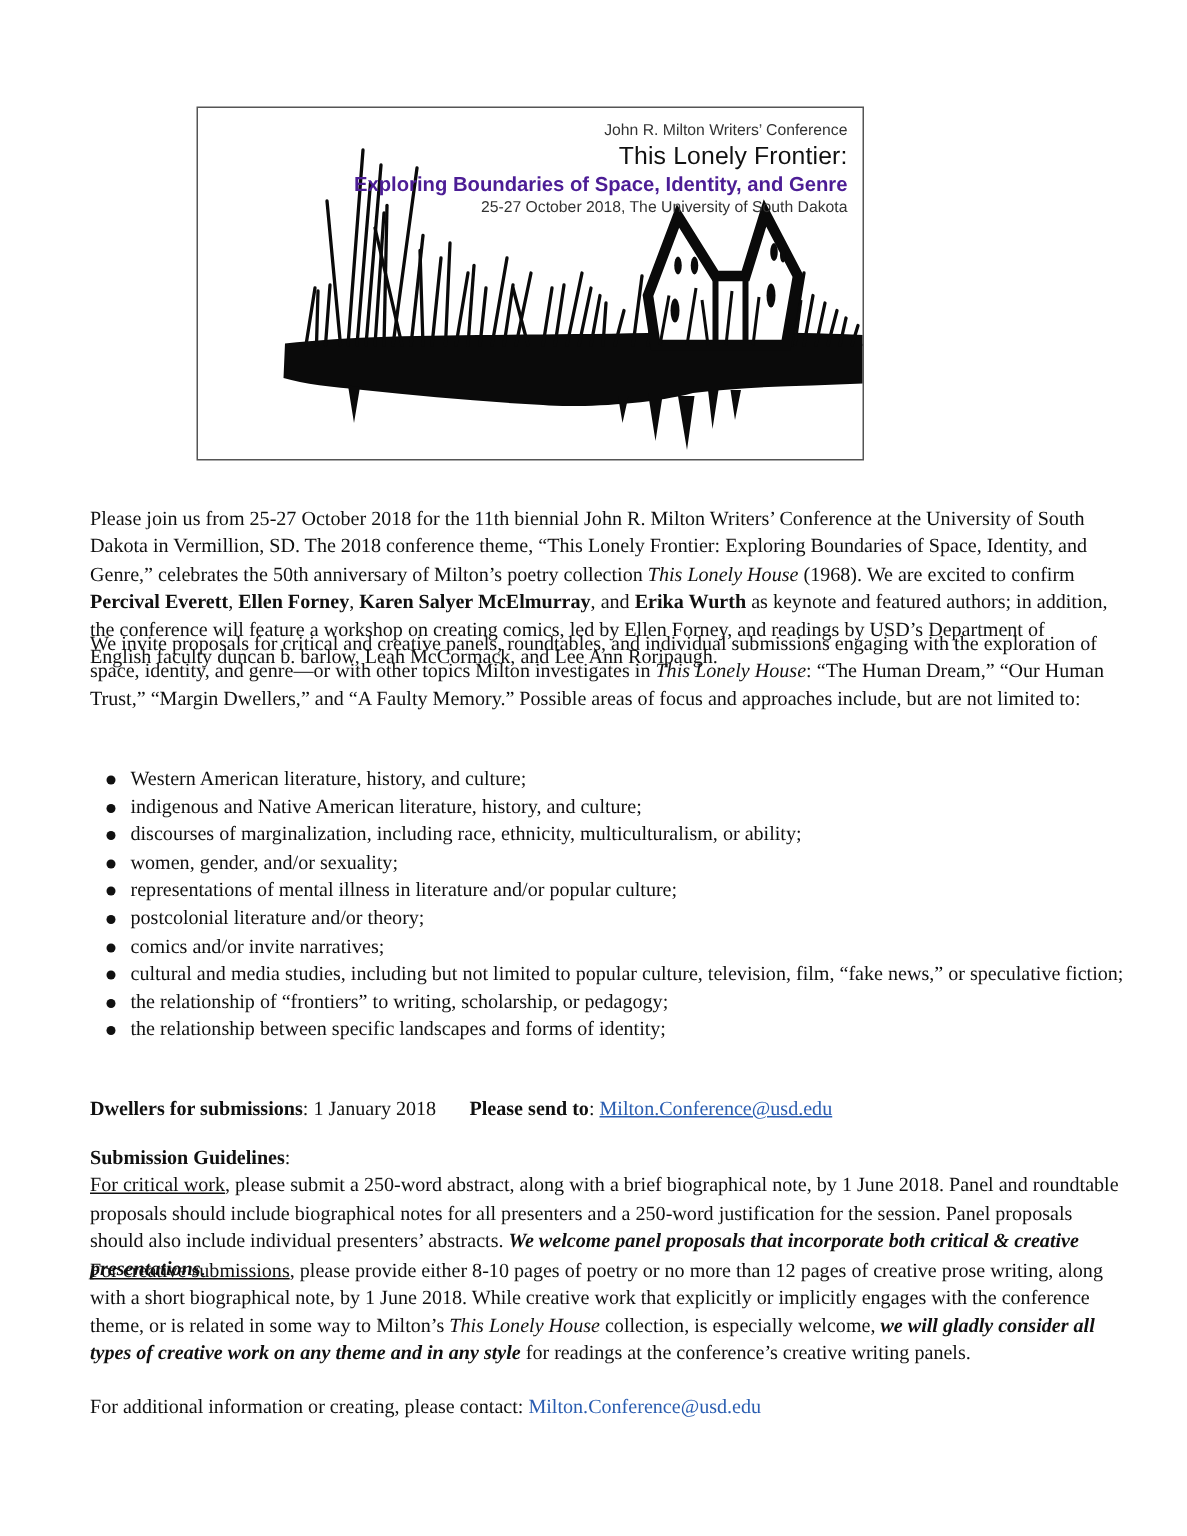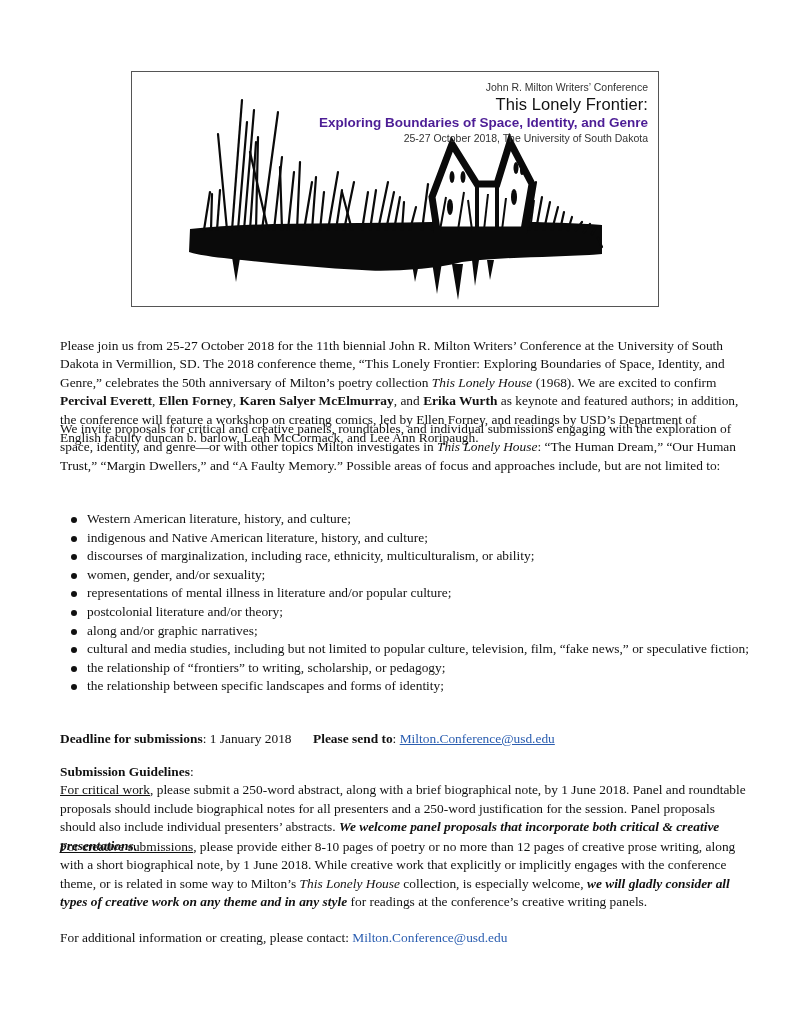--- a/index.html
+++ b/index.html
@@ -1,18 +1,18 @@
 <!DOCTYPE html>
 <html><head>
 <meta charset="utf-8">
 <style>
   html, body { margin: 0; padding: 0; background: #ffffff; }
   body { width: 791px; height: 1024px; position: relative; overflow: hidden;
          font-family: "Liberation Serif", "DejaVu Serif", serif; color: #111; }
-  .banner { position: absolute; left: 131px; top: 71px; width: 528px; height: 236px;
+  .banner { position: absolute; left: 131px; top: 71px; width: 445px; height: 236px;
             border: 1.5px solid #555; box-sizing: border-box; background: #fff; overflow: hidden; }
   .banner svg.art { position: absolute; left: 0; top: 0; }
   .banner-text { position: absolute; right: 10px; top: 8px; text-align: right;
                  font-family: "Liberation Sans", "DejaVu Sans", sans-serif; color: #1a1a1a; }
   .bt-org { font-size: 10.5px; color: #333; line-height: 14px; }
   .bt-title { font-size: 16.5px; font-weight: normal; line-height: 20px; color: #111; letter-spacing: 0.1px;}
   .bt-sub { font-size: 13.5px; font-weight: bold; line-height: 17px; color: #4c1d95; }
   .bt-date { font-size: 10.5px; color: #333; line-height: 14px; }
 
   .body-text { position: absolute; left: 60px; width: 680px; font-size: 13.4px; line-height: 18.4px; }
@@ -121,28 +121,28 @@
 
 <p class="body-text p2" style="margin:0;"><span>We invite proposals for critical and creative panels, roundtables, and individual submissions engaging with the exploration of space, identity, and genre—or with other topics Milton investigates in </span><i>This Lonely House</i><span>: “The Human Dream,” “Our Human Trust,” “Margin Dwellers,” and “A Faulty Memory.” Possible areas of focus and approaches include, but are not limited to:</span></p>
 
 <ul class="bullets">
   <li><span class="dot"></span><span>Western American literature, history, and culture;</span></li>
   <li><span class="dot"></span><span>indigenous and Native American literature, history, and culture;</span></li>
   <li><span class="dot"></span><span>discourses of marginalization, including race, ethnicity, multiculturalism, or ability;</span></li>
   <li><span class="dot"></span><span>women, gender, and/or sexuality;</span></li>
   <li><span class="dot"></span><span>representations of mental illness in literature and/or popular culture;</span></li>
   <li><span class="dot"></span><span>postcolonial literature and/or theory;</span></li>
-  <li><span class="dot"></span><span>along and/or graphic narratives;</span></li>
+  <li><span class="dot"></span><span>comics and/or invite narratives;</span></li>
   <li><span class="dot"></span><span>cultural and media studies, including but not limited to popular culture, television, film, “fake news,” or speculative fiction;</span></li>
   <li><span class="dot"></span><span>the relationship of “frontiers” to writing, scholarship, or pedagogy;</span></li>
   <li><span class="dot"></span><span>the relationship between specific landscapes and forms of identity;</span></li>
 </ul>
 
 <div class="deadline-row">
-  <span><b>Deadline for submissions</b><span>: </span><span>1 January 2018</span></span>
+  <span><b>Dwellers for submissions</b><span>: </span><span>1 January 2018</span></span>
   <span class="send"><b>Please send to</b><span>: </span><a class="link">Milton.Conference@usd.edu</a></span>
 </div>
 
 <p class="guidelines" style="margin:0;"><b>Submission Guidelines</b><span>:</span><br><span class="u">For critical work</span><span>, please submit a 250-word abstract, along with a brief biographical note, by 1 June 2018. Panel and roundtable proposals should include biographical notes for all presenters and a 250-word justification for the session. Panel proposals should also include individual presenters’ abstracts. </span><span class="bi">We welcome panel proposals that incorporate both critical &amp; creative presentations</span><span>.</span></p>
 
 <p class="creative" style="margin:0;"><span class="u">For creative submissions</span><span>, please provide either 8-10 pages of poetry or no more than 12 pages of creative prose writing, along with a short biographical note, by 1 June 2018. While creative work that explicitly or implicitly engages with the conference theme, or is related in some way to Milton’s </span><i>This Lonely House</i><span> collection, is especially welcome, </span><span class="bi">we will gladly consider all types of creative work on any theme and in any style</span><span> for readings at the conference’s creative writing panels.</span></p>
 
 <div class="contact"><span>For additional information or creating, please contact: </span><a class="link-plain">Milton.Conference@usd.edu</a></div>
 
 </body></html>

